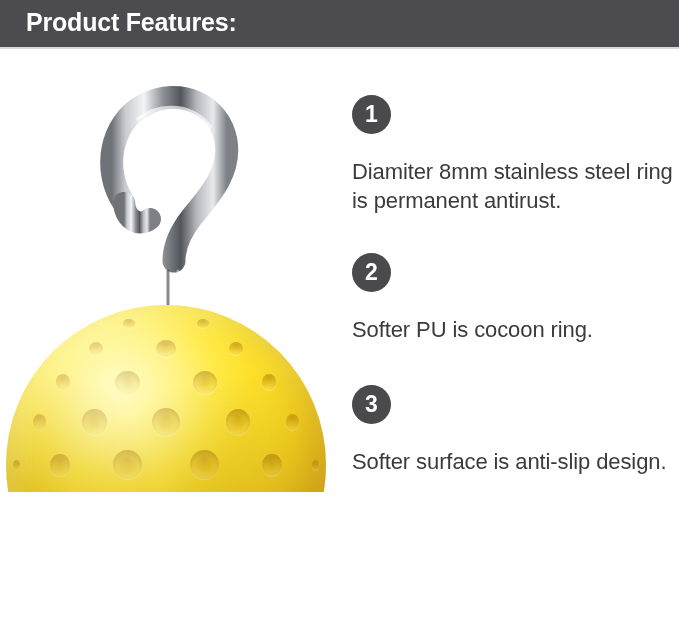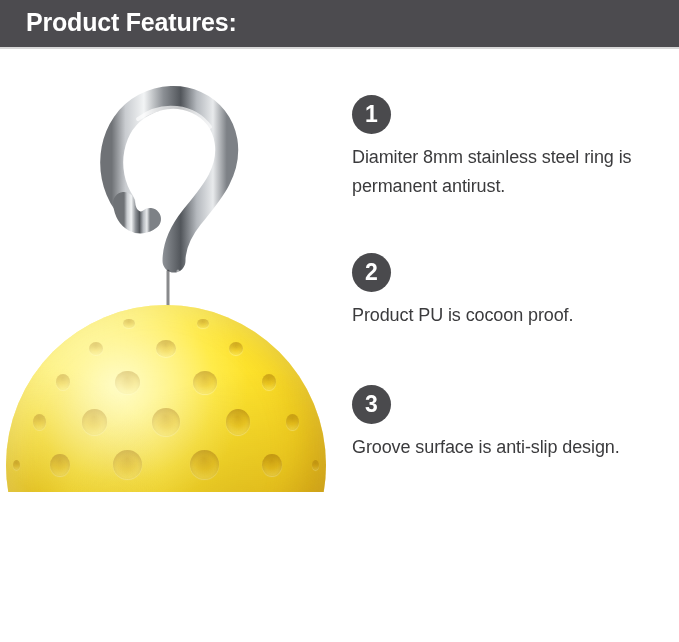--- a/index.html
+++ b/index.html
@@ -125,22 +125,22 @@
     height: 39px;
     border-radius: 50%;
     background: #4a4a4d;
     color: #ffffff;
     font-size: 23px;
     font-weight: bold;
     line-height: 39px;
     text-align: center;
   }
   .feature-text {
-    margin-top: 9px;
-    font-size: 18px;
+    margin-top: 23px;
+    font-size: 22px;
     line-height: 29px;
     color: #3b3b3d;
     letter-spacing: -0.1px;
   }
 </style>
 </head>
 <body>
 
 <div id="page">
 
@@ -232,26 +232,26 @@
 
   <div id="features">
 
     <div class="feature" style="top:48px">
       <div class="badge">1</div>
       <div class="feature-text">Diamiter 8mm stainless steel ring is permanent antirust.</div>
     </div>
 
     <div class="feature" style="top:206px">
       <div class="badge">2</div>
-      <div class="feature-text">Product PU is cocoon proof.</div>
+      <div class="feature-text">Softer PU is cocoon ring.</div>
     </div>
 
     <div class="feature" style="top:338px">
       <div class="badge">3</div>
-      <div class="feature-text">Groove surface is anti-slip design.</div>
+      <div class="feature-text">Softer surface is anti-slip design.</div>
     </div>
 
     <div class="feature" style="top:486px">
       <div class="badge">4</div>
     </div>
 
   </div>
 </div>
 
 </body></html>

